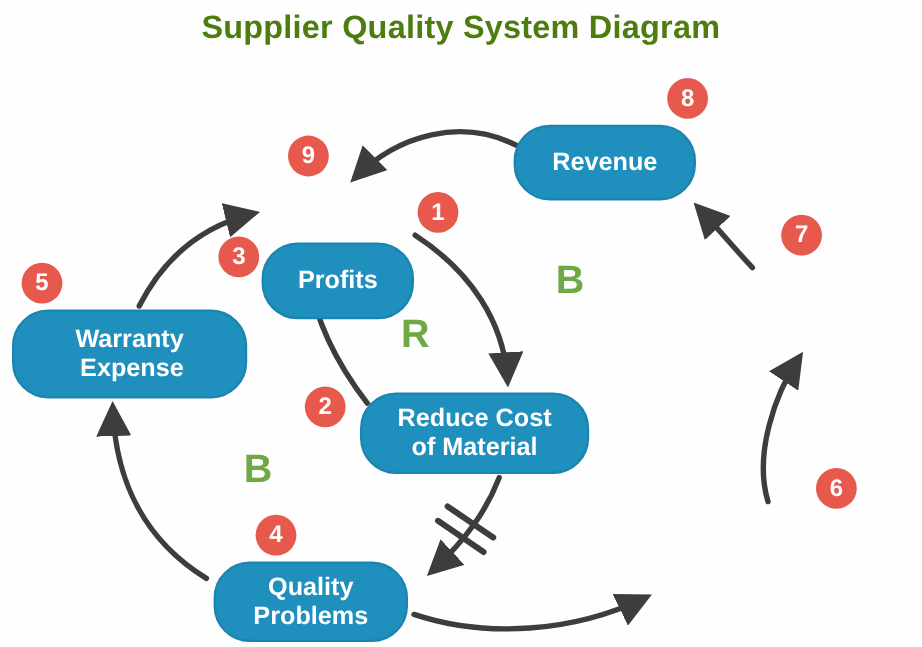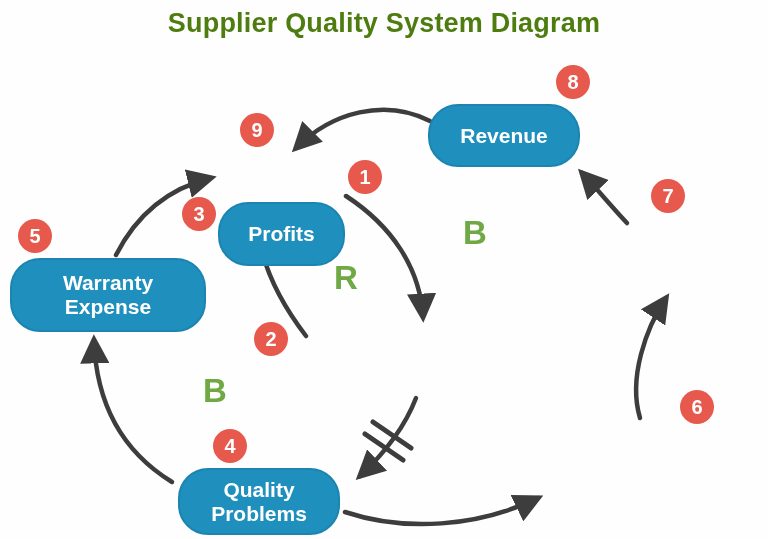--- a/index.html
+++ b/index.html
@@ -113,23 +113,25 @@
 
   <div class="node" style="left:218px; top:158px; width:127px; height:64px;margin-top:44px;">Profits</div>
 
   <div class="node" style="left:428px; top:104px; width:152px; height:63px;">Revenue</div>
 
 
 
   <div class="node" style="left:178px; top:468px; width:162px; height:67px;">Quality
 Problems</div>
 
-  <div class="node" style="left:10px; top:258px; width:196px; height:74px;">Warranty
+  <div class="node" style="left:10px; top:258px; width:196px; height:74px;text-align:right;">Warranty
 Expense</div>
 
+  <div class="node" style="left:300px; top:327px; width:191px; height:68px;">Reduce Cost
+of Material</div>
 
   <div class="badge" style="left:348px; top:160px;">1</div>
   <div class="badge" style="left:254px; top:322px;">2</div>
   <div class="badge" style="left:182px; top:197px;">3</div>
   <div class="badge" style="left:213px; top:429px;">4</div>
   <div class="badge" style="left:18px; top:219px;">5</div>
   <div class="badge" style="left:680px; top:390px;">6</div>
   <div class="badge" style="left:651px; top:179px;">7</div>
   <div class="badge" style="left:556px; top:65px;">8</div>
   <div class="badge" style="left:240px; top:113px;">9</div>

